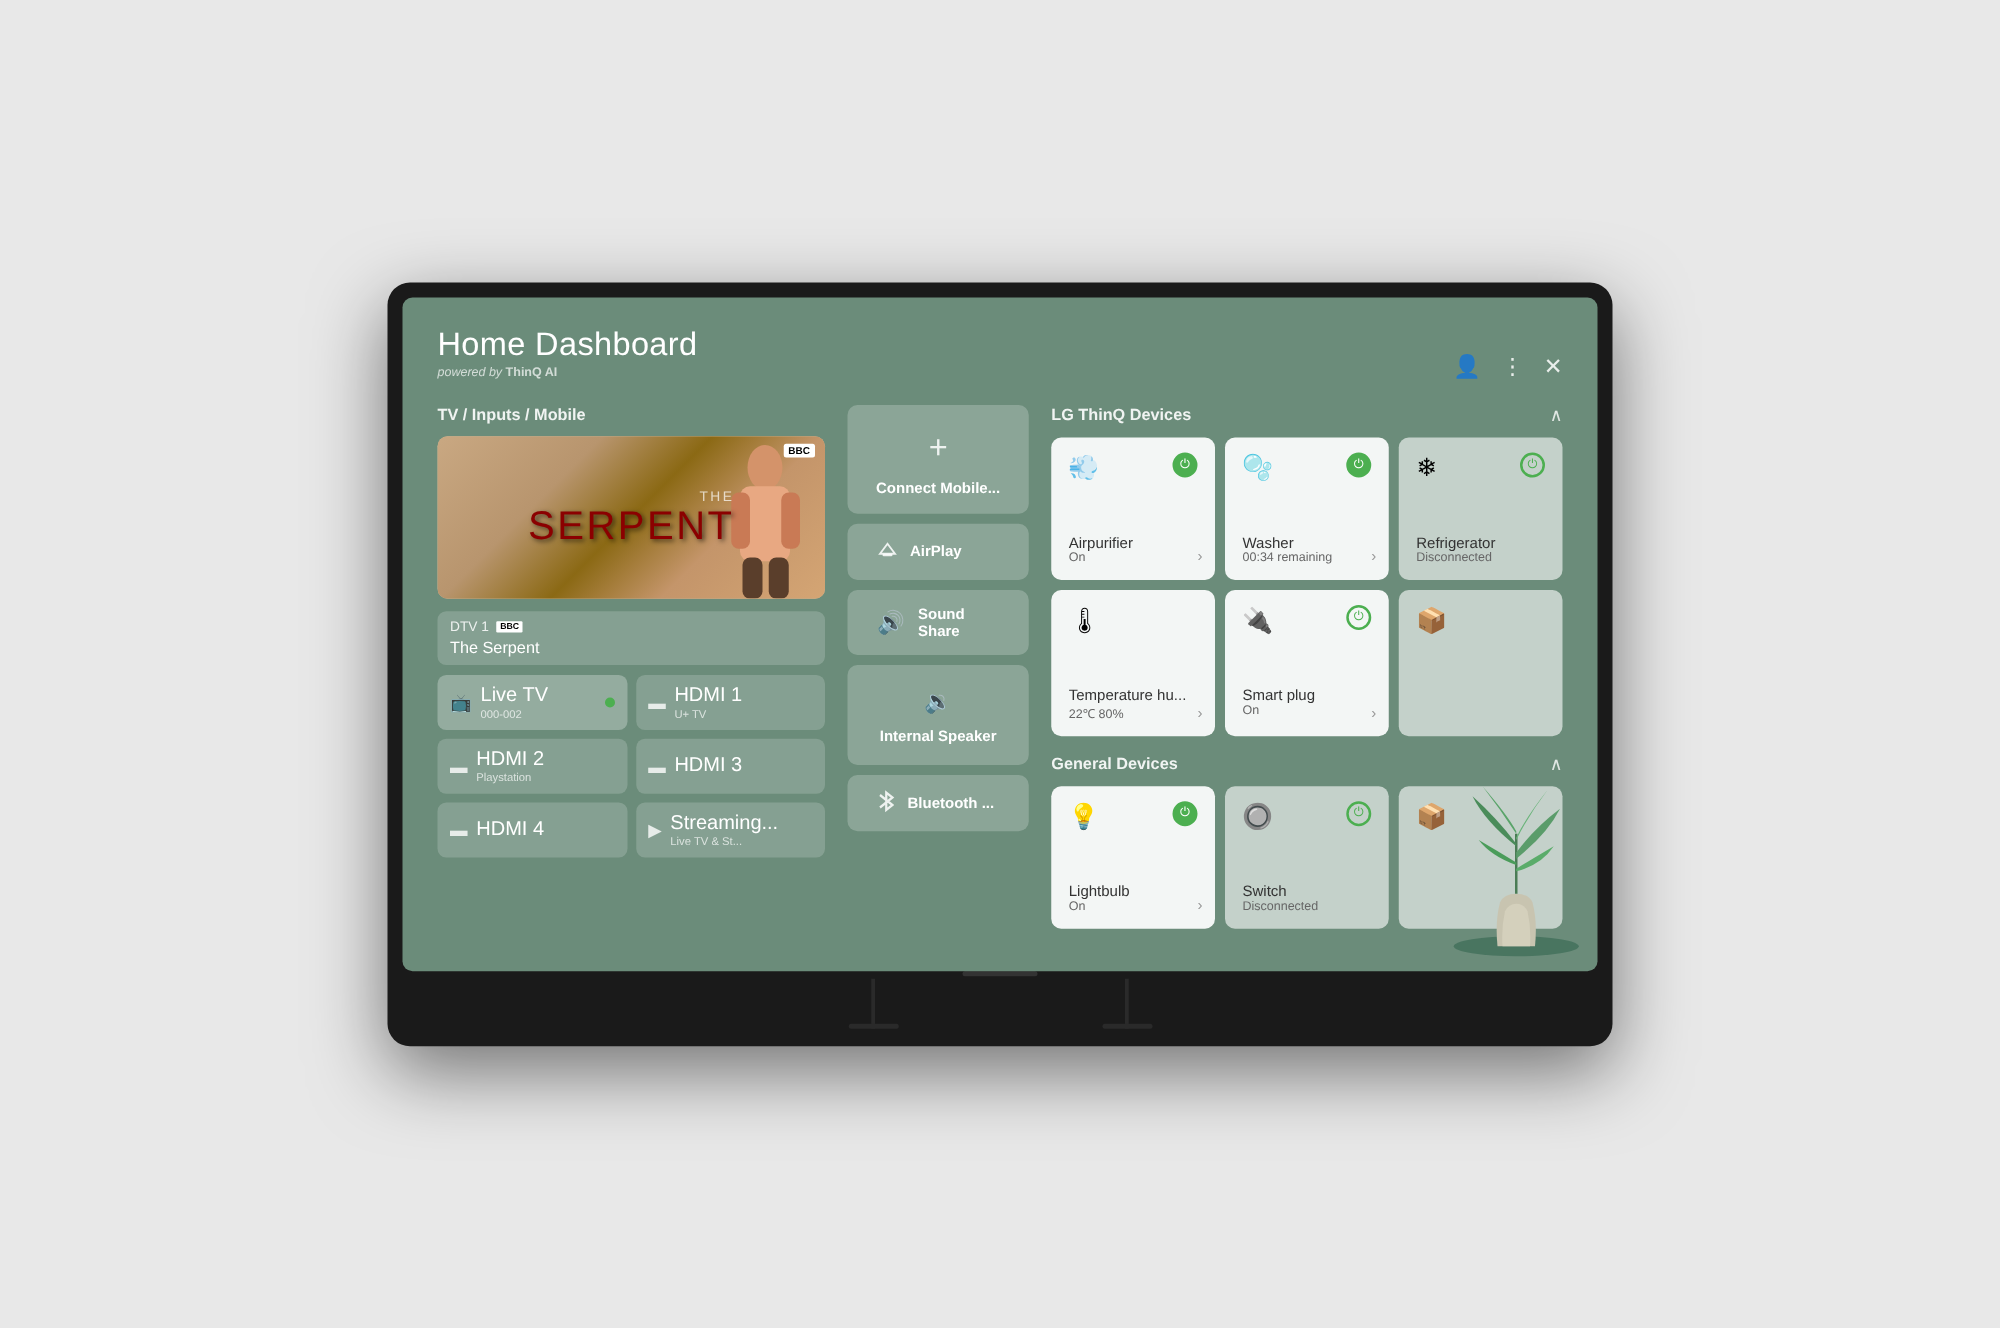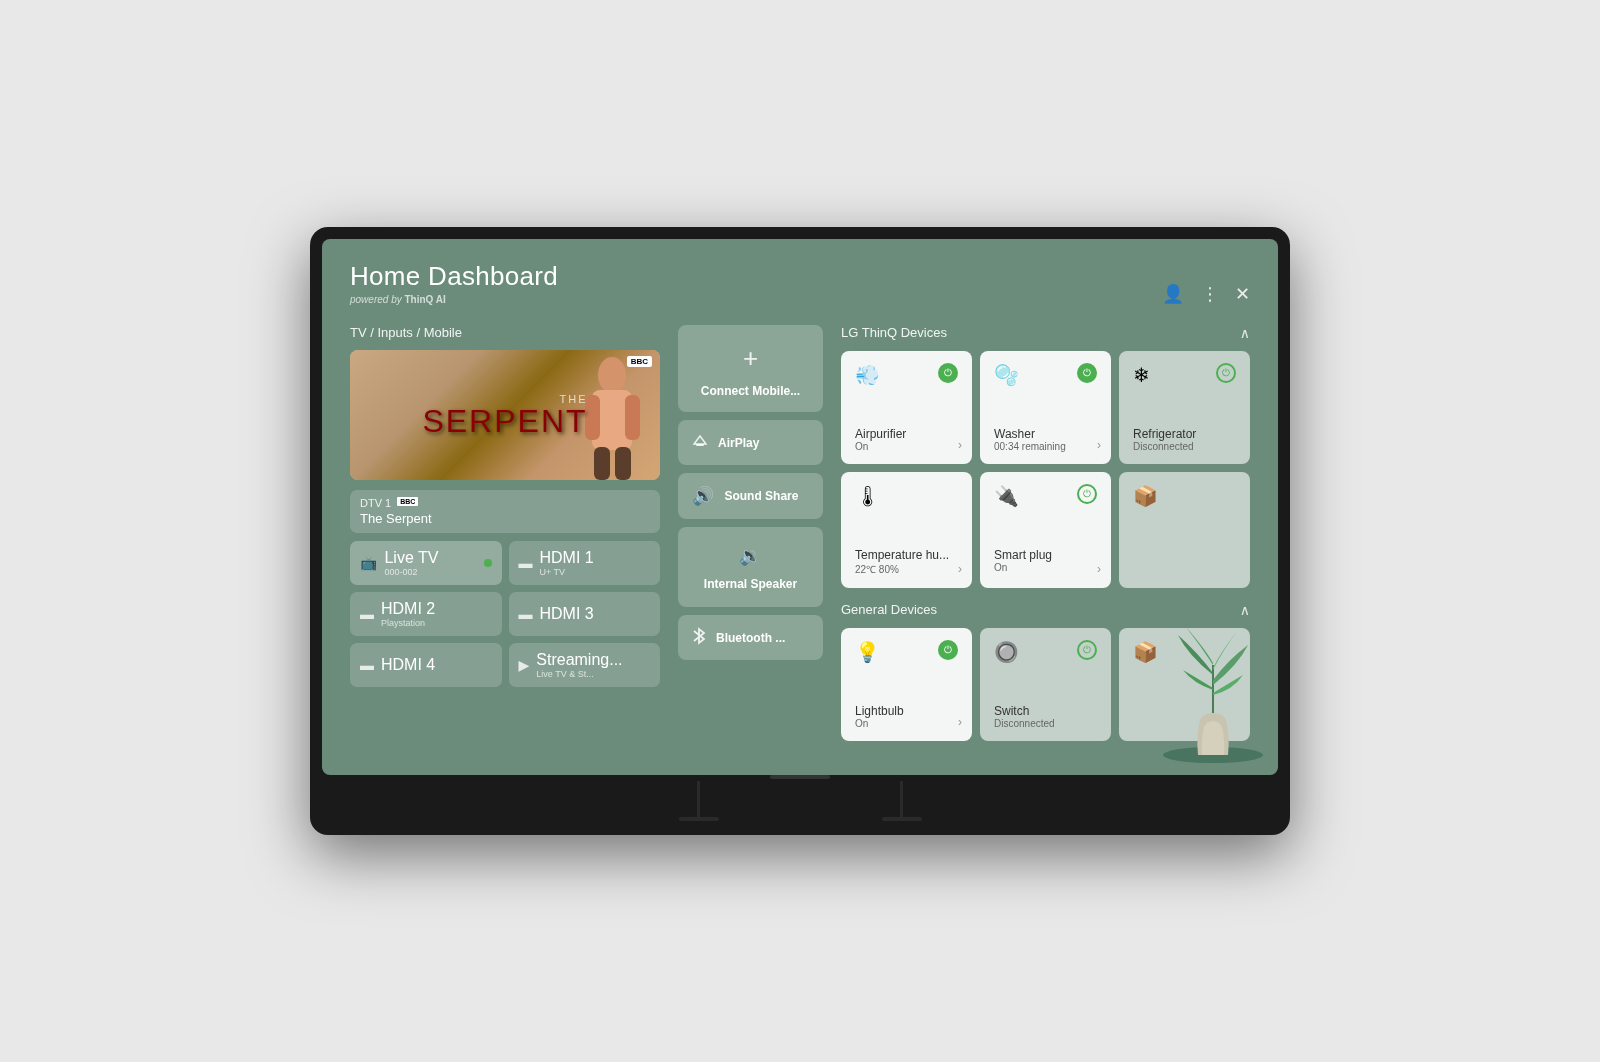--- a/index.html
+++ b/index.html
@@ -73,21 +73,21 @@
       gap: 18px;
     }
 
     
     .left-panel {
       flex: 0 0 310px;
     }
     .section-title {
       font-size: 13px;
       color: rgba(255,255,255,0.9);
-      font-weight: 400;
+      font-weight: 700;
       margin-bottom: 10px;
     }
 
     .tv-preview-card {
       background: #d4b896;
       border-radius: 8px;
       overflow: hidden;
       margin-bottom: 10px;
       position: relative;
       height: 130px;
@@ -108,21 +108,21 @@
       right: 8px;
       background: #fff;
       color: #000;
       font-size: 8px;
       font-weight: 700;
       padding: 1px 4px;
       border-radius: 2px;
     }
     .tv-info-channel {
       display: flex;
-      align-items: flex-start;
+      align-items: center;
       gap: 6px;
       font-size: 11px;
       color: rgba(255,255,255,0.9);
       margin-bottom: 2px;
     }
     .bbc-inline {
       background: #fff;
       color: #000;
       font-size: 7px;
       font-weight: 700;
@@ -182,21 +182,21 @@
     .middle-panel {
       flex: 0 0 145px;
       display: flex;
       flex-direction: column;
       gap: 8px;
     }
 
     .feature-card {
       background: rgba(255,255,255,0.22);
       border-radius: 8px;
-      padding: 12px 14px;
+      padding: 12px 24px;
       cursor: pointer;
       display: flex;
       align-items: center;
       gap: 10px;
     }
     .feature-card.tall {
       flex-direction: column;
       align-items: center;
       padding: 18px 14px 14px;
       min-height: 80px;
@@ -212,20 +212,21 @@
     }
 
     
     .right-panel {
       flex: 1;
     }
 
     .section-header {
       display: flex;
       justify-content: space-between;
+      align-items: center;
       margin-bottom: 10px;
     }
     .collapse-icon {
       color: rgba(255,255,255,0.8);
       font-size: 14px;
       cursor: pointer;
     }
 
     .devices-grid {
       display: grid;

